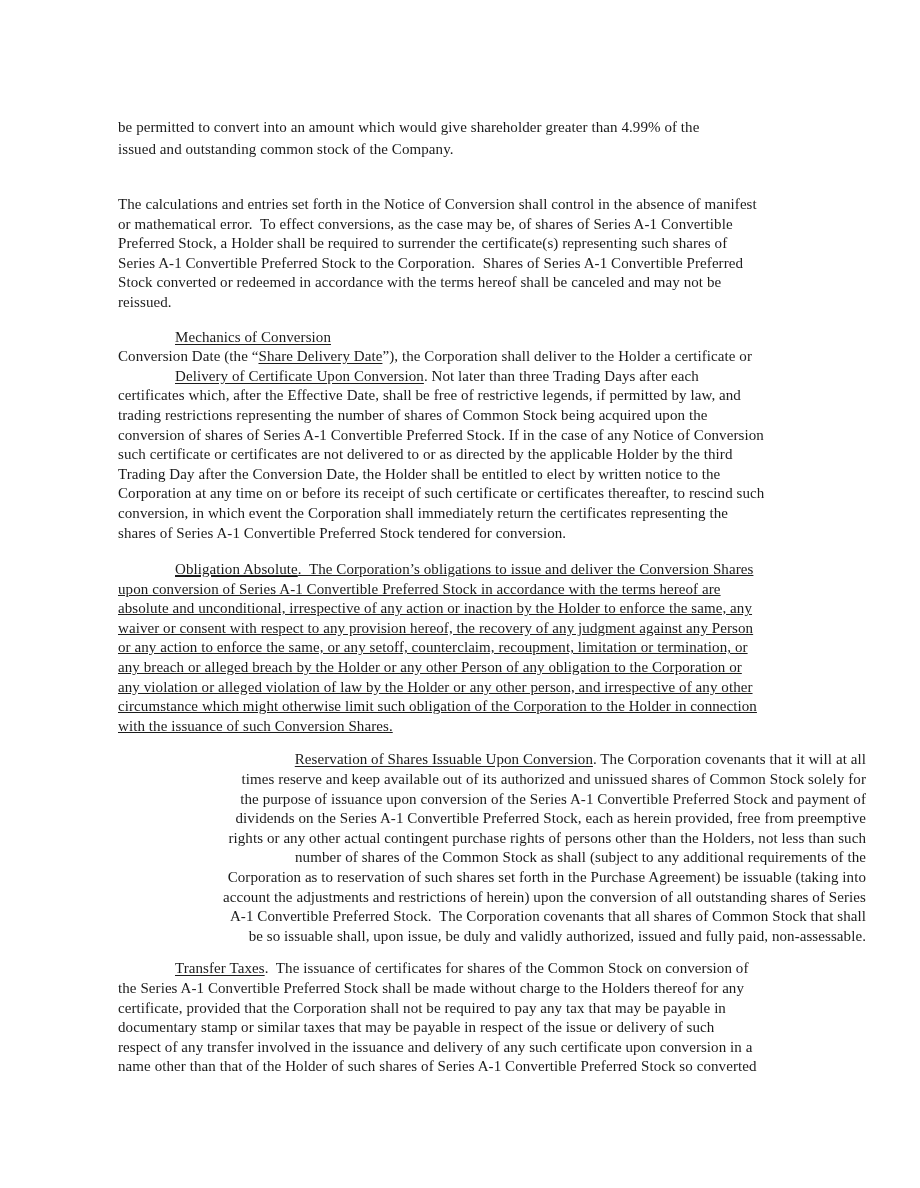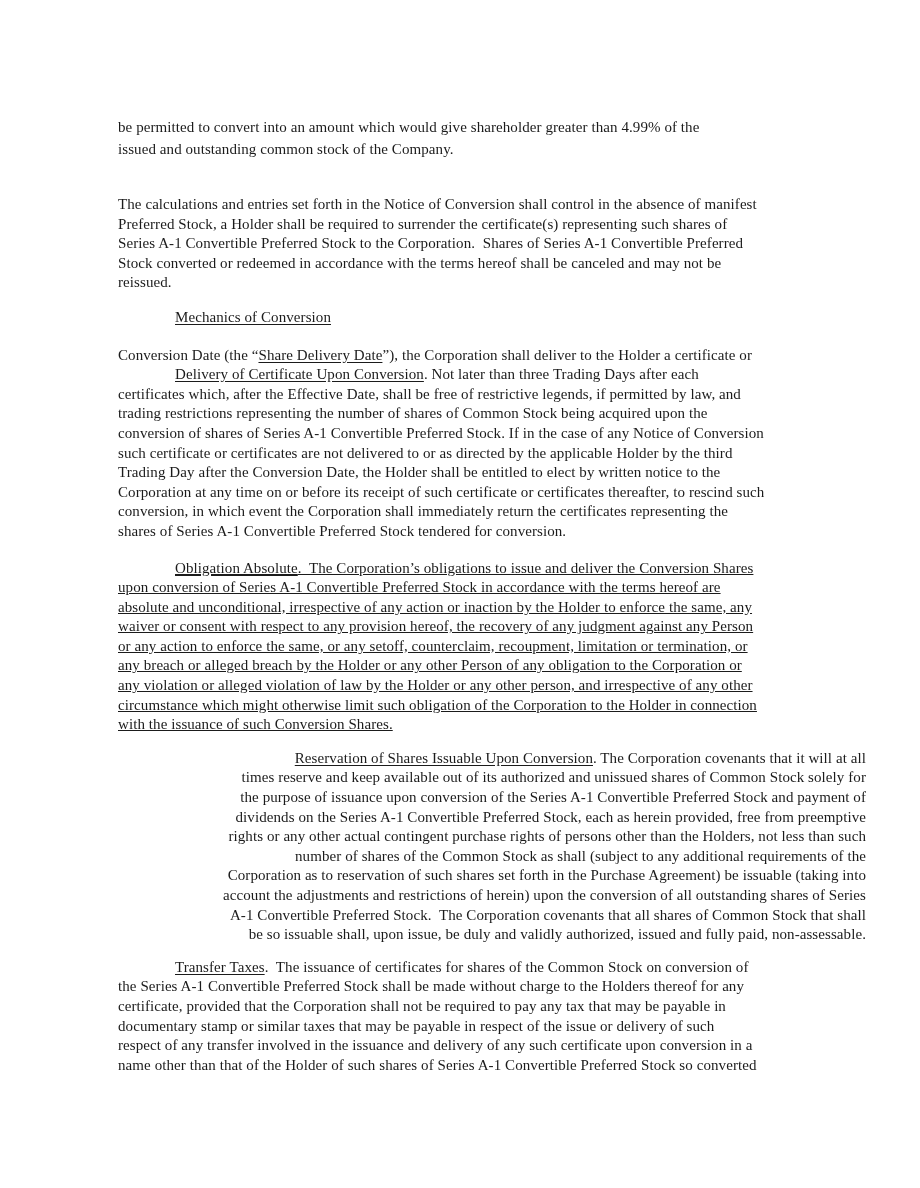--- a/index.html
+++ b/index.html
@@ -16,36 +16,37 @@
     color:var(--ink);
     -webkit-font-smoothing:antialiased;
   }
   .block { margin:0; }
   .line { white-space:pre; }
   .line.indent { padding-left:57px; }
   .u { text-decoration:underline; text-underline-offset:2px; }
   
   .b0 { line-height:22px; margin-bottom:35px; }
   .b1 { margin-bottom:15px; }
-  .b2 { margin-bottom:18px; }
+  .b2 { }
   .b3 { margin-bottom:17px; }
   .b4 { margin-bottom:14px;text-decoration:underline; }
   .b5 { margin-bottom:13px;text-align:right; }
 </style>
 </head>
 <body>
 
 <div class="page">
   <div class="content">
       <div class="block paragraph b0">
         <div class="line"><span>be permitted to convert into an amount which would give shareholder greater than 4.99% of the</span></div>
         <div class="line"><span>issued and outstanding common stock of the Company.</span></div>
       </div>
       <div class="block paragraph b1">
         <div class="line"><span>The calculations and entries set forth in the Notice of Conversion shall control in the absence of manifest</span></div>
+        <div class="line"><span>or mathematical error.  To effect conversions, as the case may be, of shares of Series A-1 Convertible</span></div>
         <div class="line"><span>Preferred Stock, a Holder shall be required to surrender the certificate(s) representing such shares of</span></div>
         <div class="line"><span>Series A-1 Convertible Preferred Stock to the Corporation.  Shares of Series A-1 Convertible Preferred</span></div>
         <div class="line"><span>Stock converted or redeemed in accordance with the terms hereof shall be canceled and may not be</span></div>
         <div class="line"><span>reissued.</span></div>
       </div>
       <div class="block heading b2">
         <div class="line indent"><span class="u">Mechanics of Conversion</span></div>
       </div>
       <div class="block paragraph b3">
         <div class="line"><span>Conversion Date (the “</span><span class="u">Share Delivery Date</span><span>”), the Corporation shall deliver to the Holder a certificate or</span></div>

